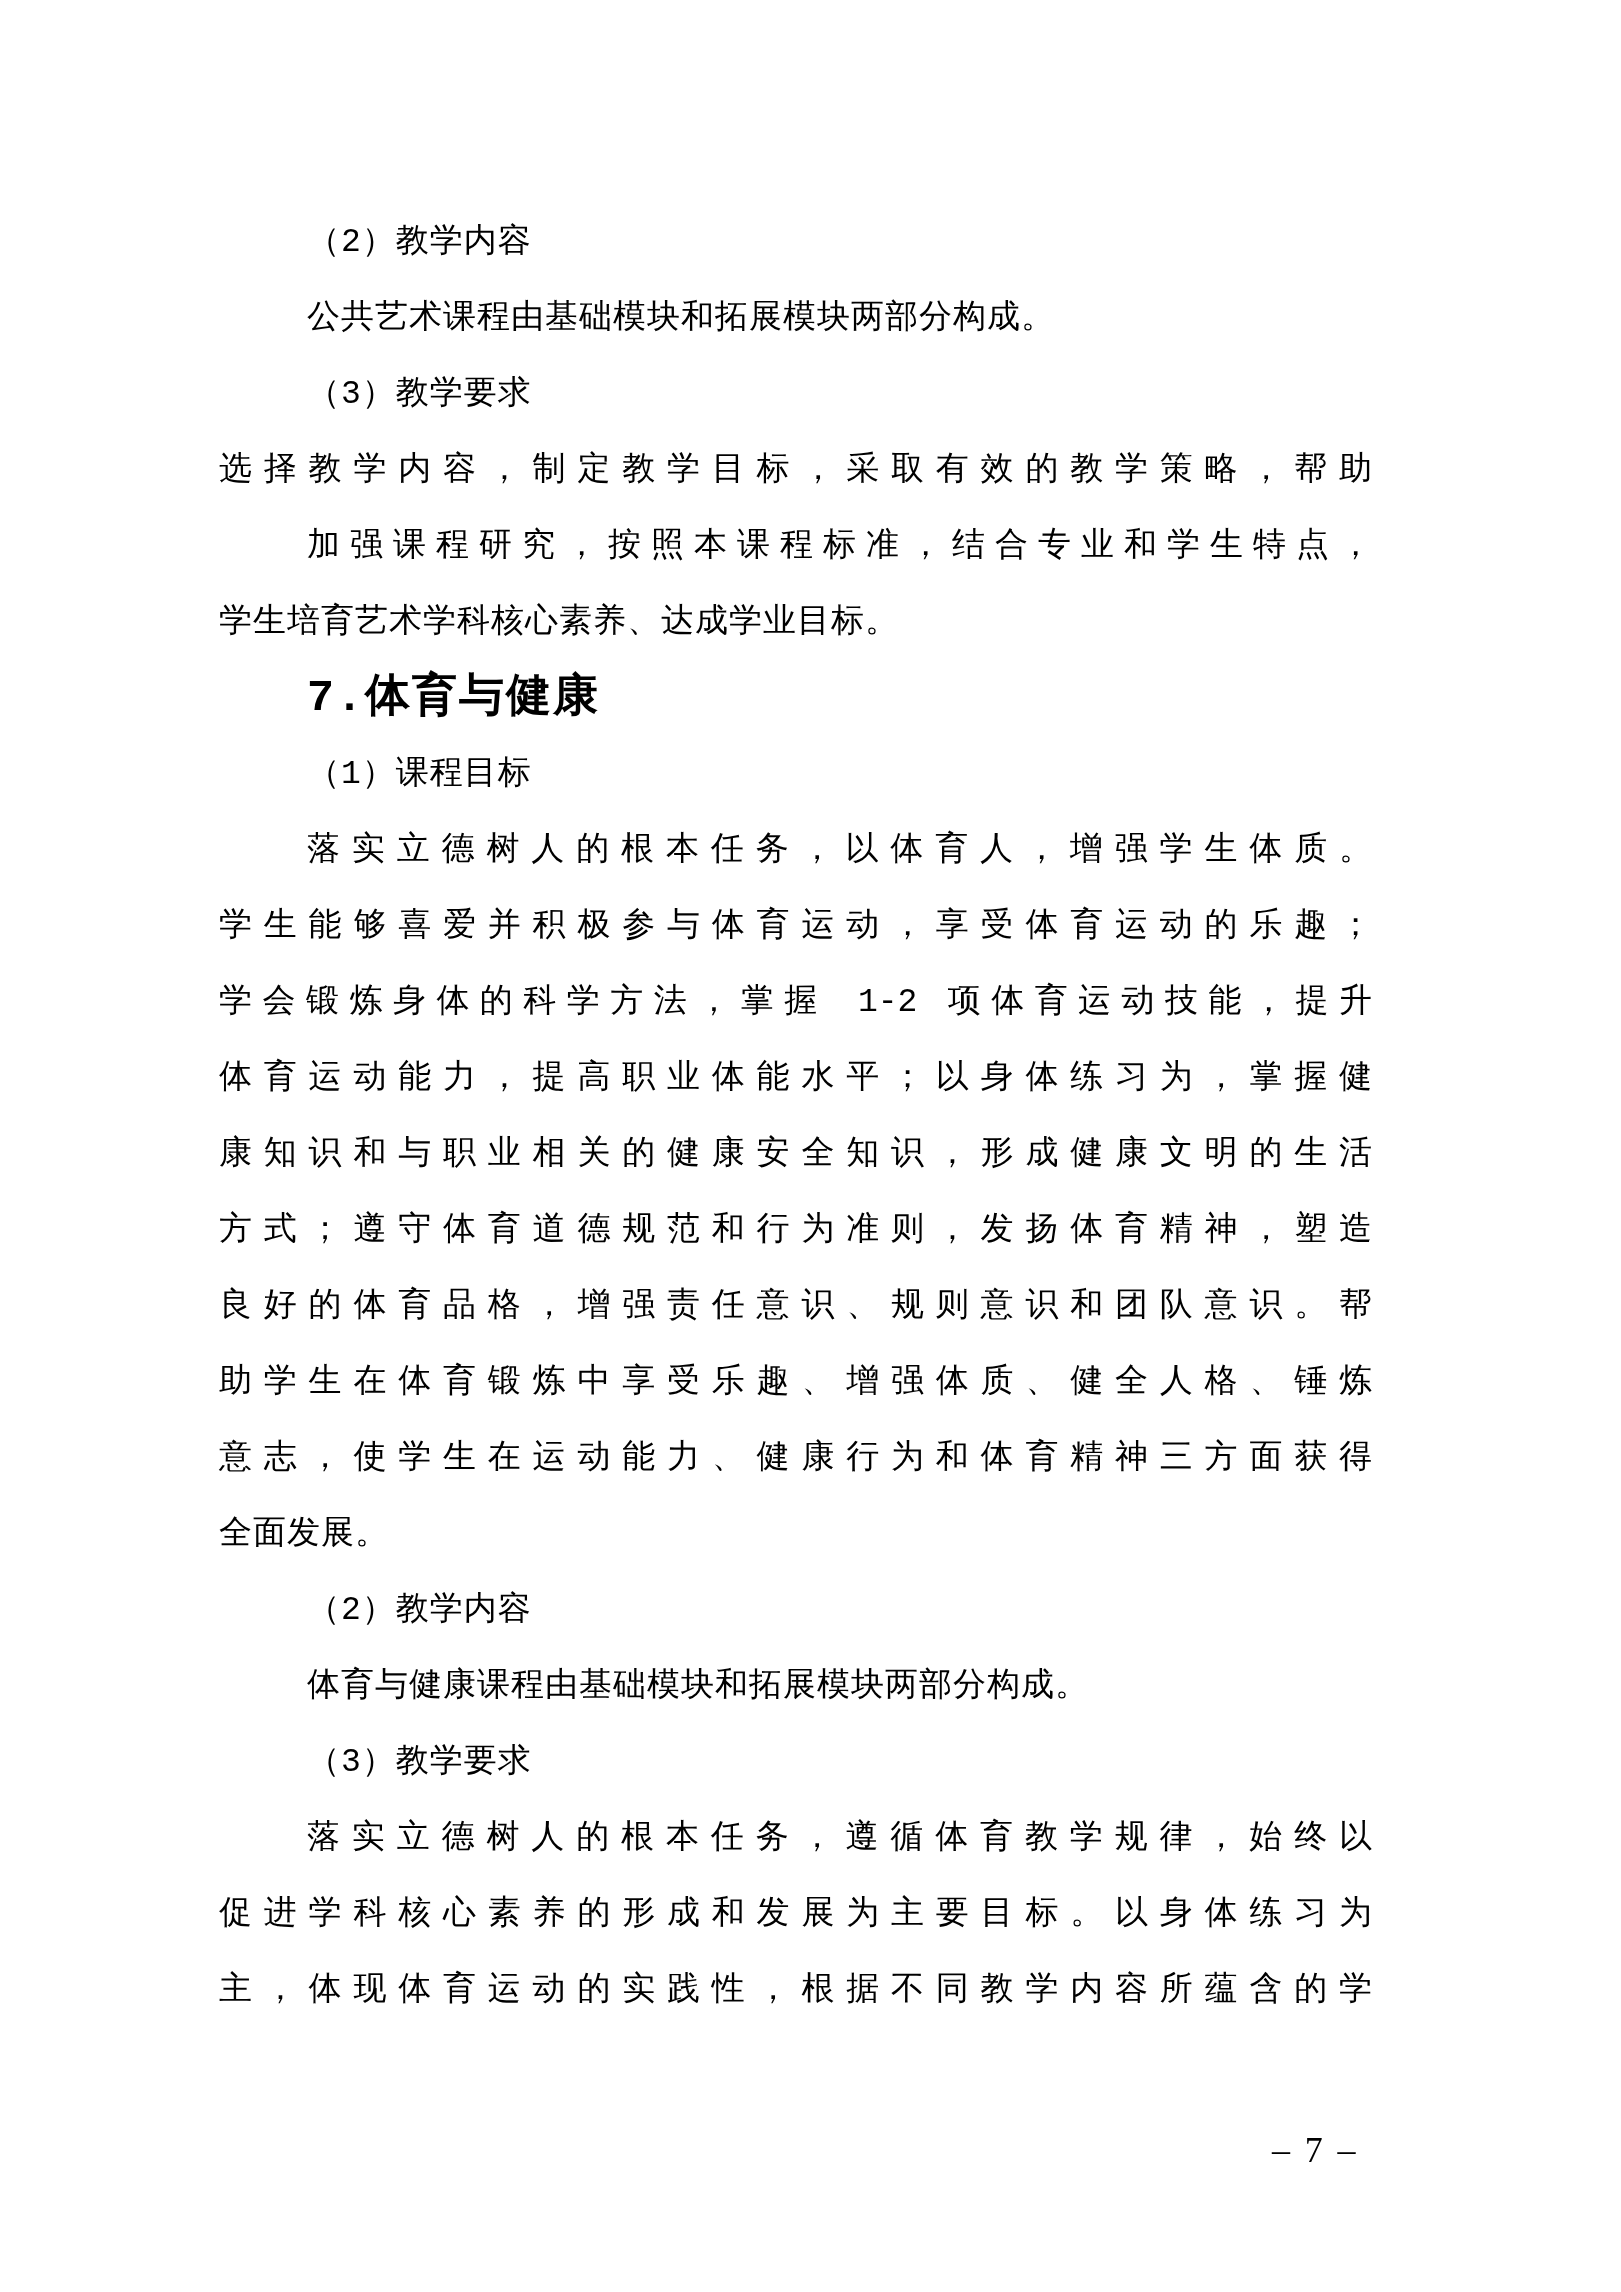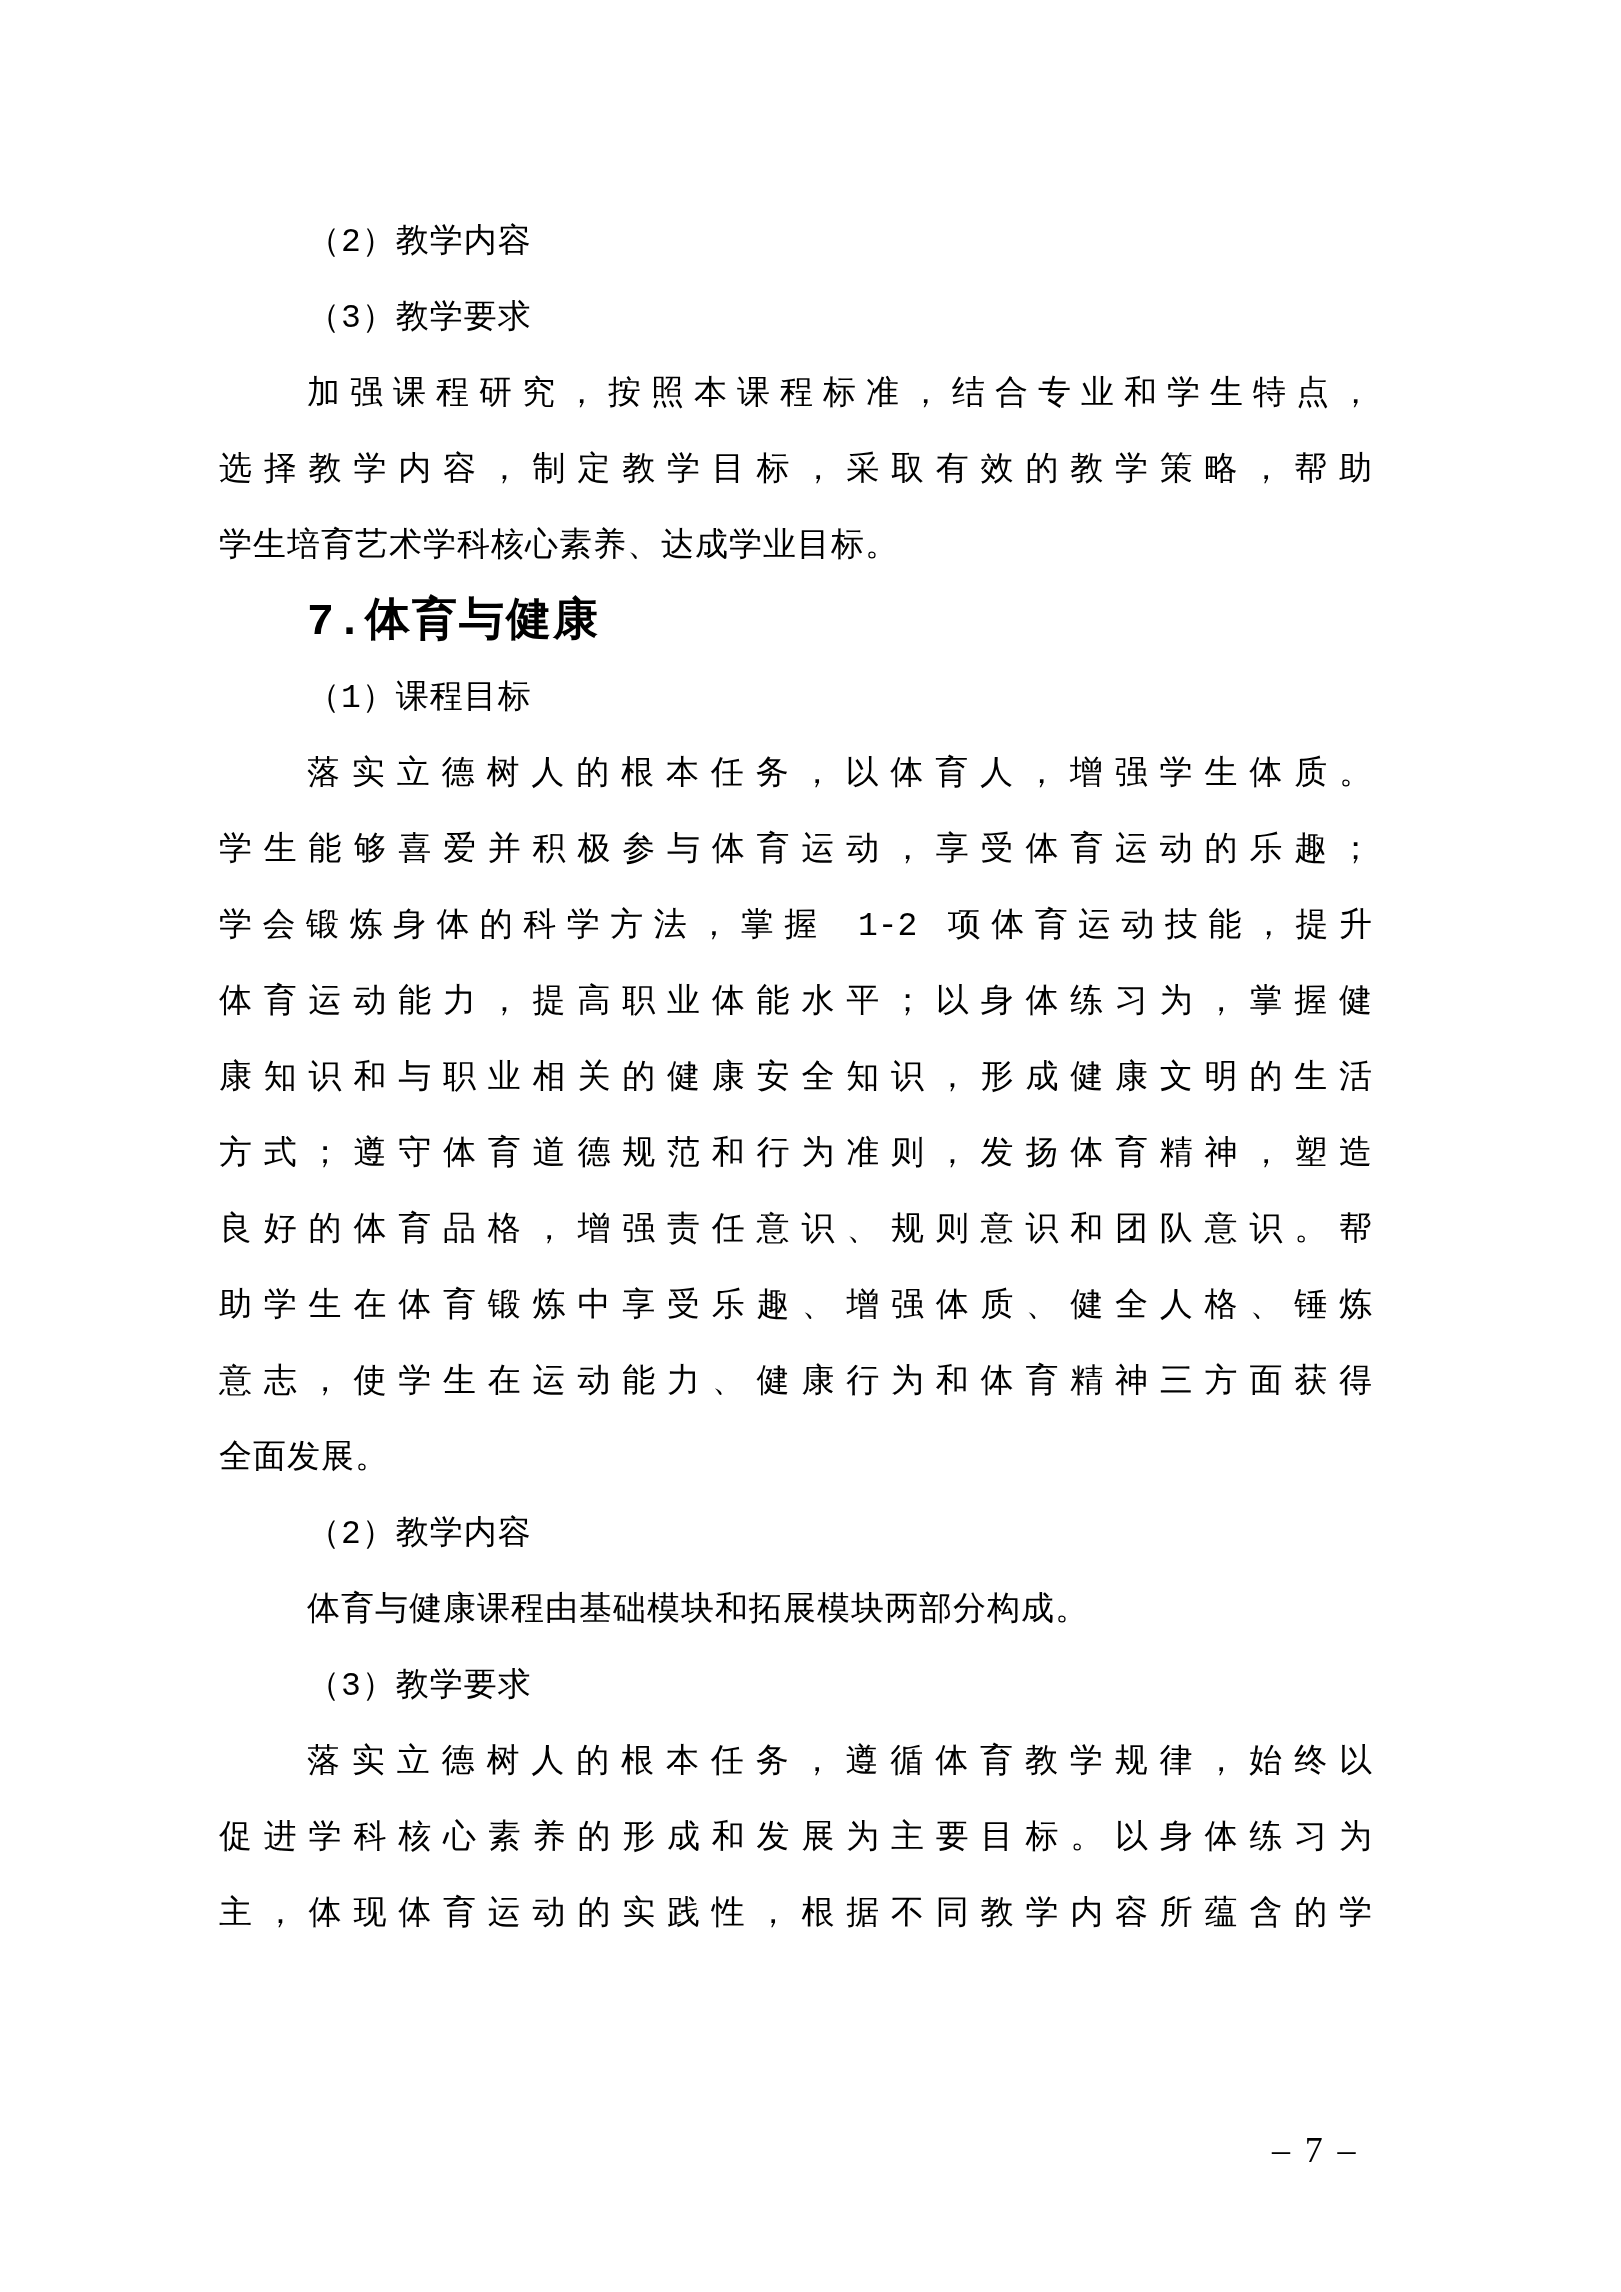--- a/index.html
+++ b/index.html
@@ -53,23 +53,24 @@
     letter-spacing: 2.9px;
     color: #000000;
   }
 </style>
 </head>
 <body>
 
 <div class="page">
   <div class="body-text">
     <div class="line indent">（2）教学内容</div>
+    <div class="line indent">公共艺术课程由基础模块和拓展模块两部分构成。</div>
     <div class="line indent">（3）教学要求</div>
+    <div class="line justify">选择教学内容，制定教学目标，采取有效的教学策略，帮助</div>
     <div class="line indent justify">加强课程研究，按照本课程标准，结合专业和学生特点，</div>
-    <div class="line justify">选择教学内容，制定教学目标，采取有效的教学策略，帮助</div>
     <div class="line">学生培育艺术学科核心素养、达成学业目标。</div>
     <div class="line indent heading">7.体育与健康</div>
     <div class="line indent">（1）课程目标</div>
     <div class="line indent justify">落实立德树人的根本任务，以体育人，增强学生体质。</div>
     <div class="line justify">学生能够喜爱并积极参与体育运动，享受体育运动的乐趣；</div>
     <div class="line justify">学会锻炼身体的科学方法，掌握 1-2 项体育运动技能，提升</div>
     <div class="line justify">体育运动能力，提高职业体能水平；以身体练习为，掌握健</div>
     <div class="line justify">康知识和与职业相关的健康安全知识，形成健康文明的生活</div>
     <div class="line justify">方式；遵守体育道德规范和行为准则，发扬体育精神，塑造</div>
     <div class="line justify">良好的体育品格，增强责任意识、规则意识和团队意识。帮</div>

